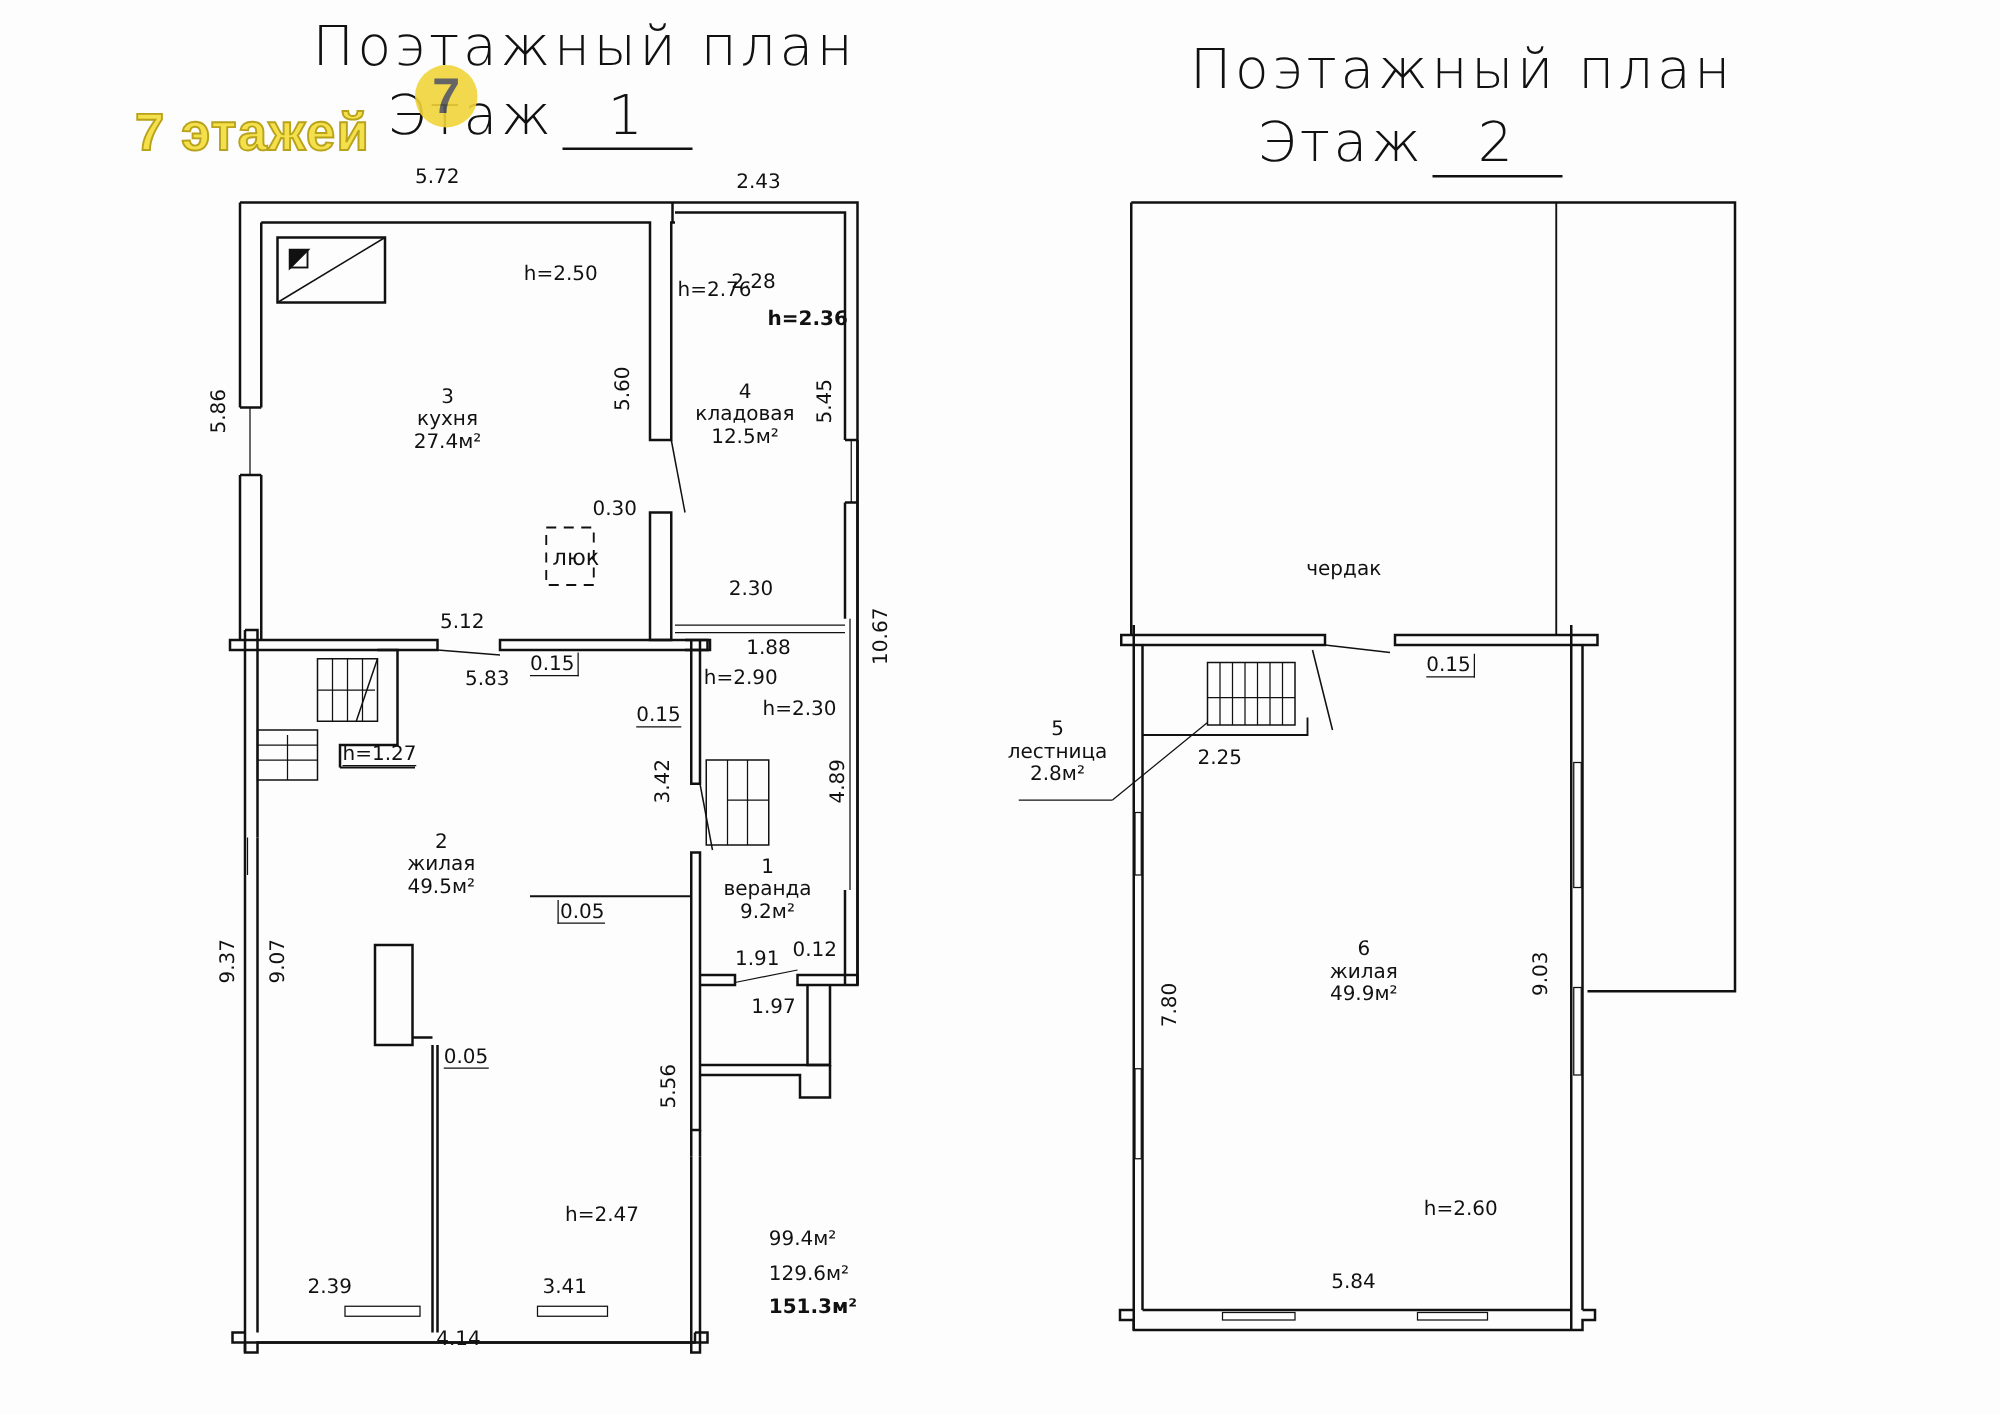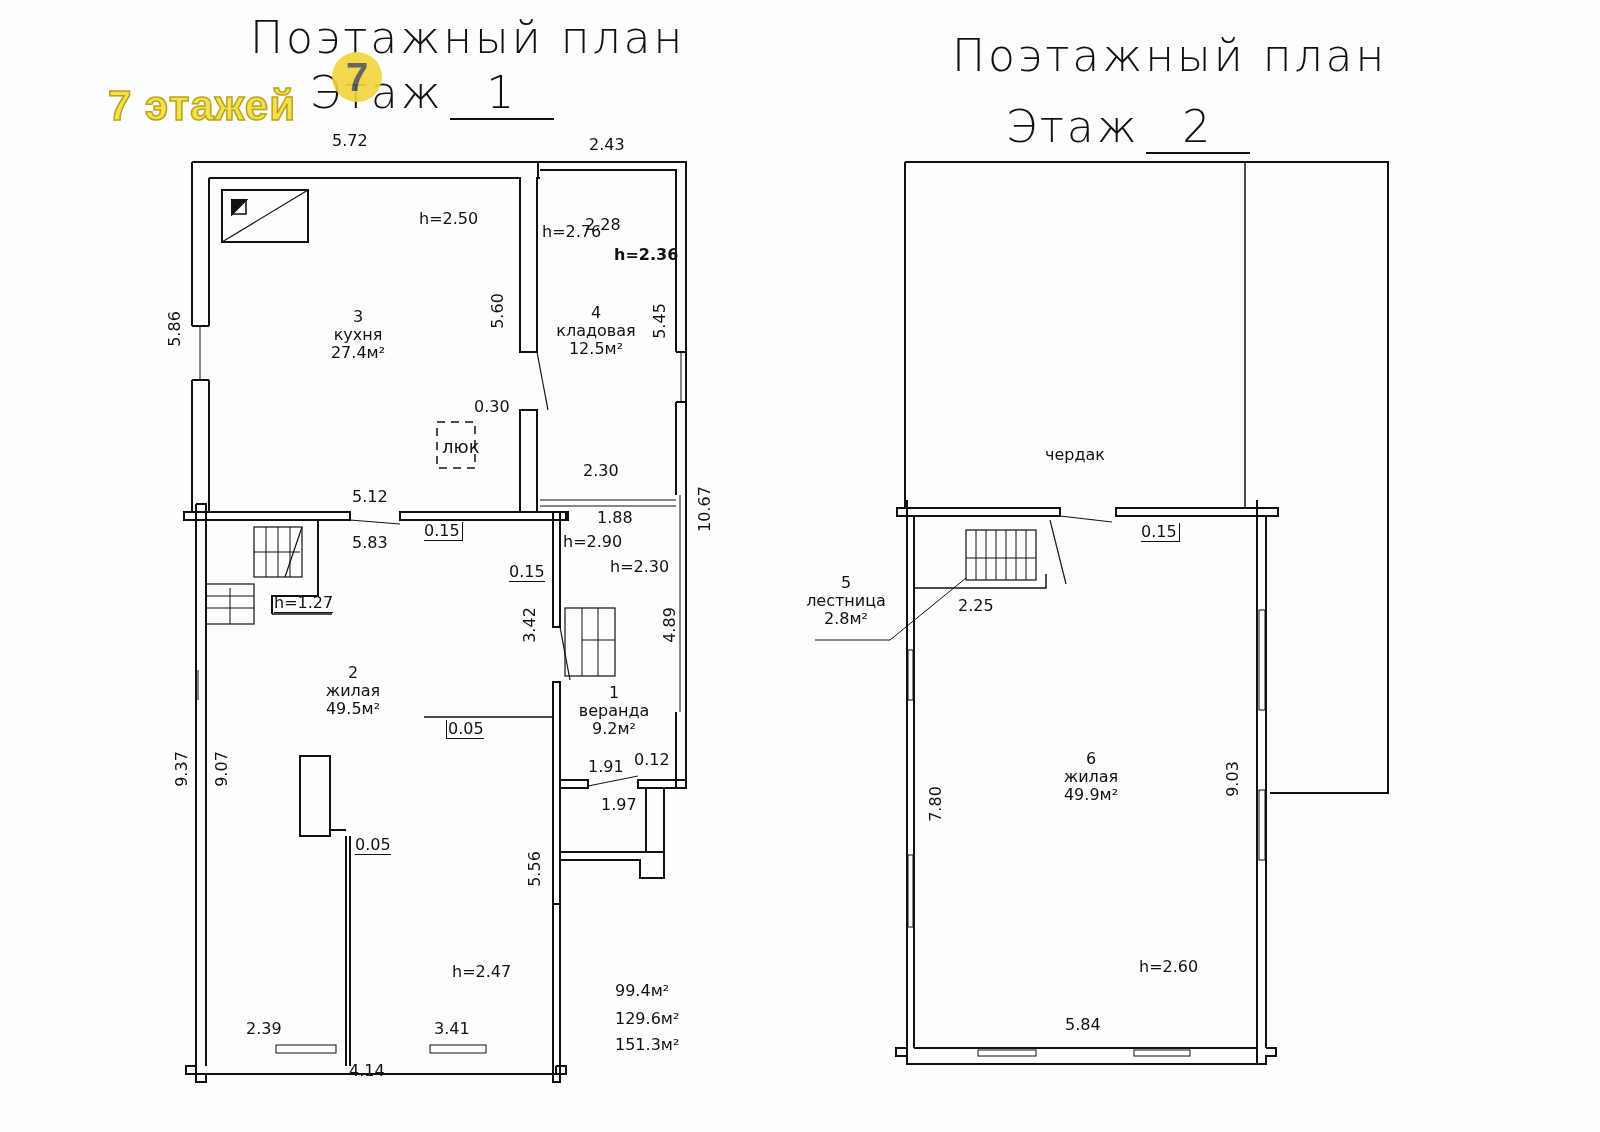--- a/index.html
+++ b/index.html
@@ -129,21 +129,21 @@
 </svg>
 
 <div style="position:absolute;left:250px;top:12px;font-family:'DejaVu Sans',sans-serif;font-size:44px;letter-spacing:3px;font-weight:300;">
   <div>Поэтажный план</div>
   <div style="margin-left:60px;margin-top:4px;">
     <span>Этаж</span><span style="display:inline-block;width:104px;text-align:center;border-bottom:2px solid #111;margin-left:6px;">1</span>
   </div>
 </div>
 <div style="position:absolute;left:952px;top:30px;font-family:'DejaVu Sans',sans-serif;font-size:44px;letter-spacing:3px;font-weight:300;">
   <div>Поэтажный план</div>
-  <div style="margin-left:54px;margin-top:20px;">
+  <div style="margin-left:54px;margin-top:8px;">
     <span>Этаж</span><span style="display:inline-block;width:104px;text-align:center;border-bottom:2px solid #111;margin-left:6px;">2</span>
   </div>
 </div>
 
 <div class="badge-circle">7</div>
 <div class="badge">7 этажей</div>
 
 <style>
   .L{position:absolute;font-family:"DejaVu Sans","Liberation Sans",sans-serif;font-size:16px;line-height:18px;white-space:nowrap;color:#111;}
   .C{text-align:center;}
@@ -172,21 +172,21 @@
   <div>кладовая</div>
   <div>12.5м²</div>
 </div>
 
 <div class="L" style="left:474px;top:398px;">0.30</div>
 <div class="L" style="left:442px;top:438px;font-size:18px;">люк</div>
 <div class="L" style="left:352px;top:472px;margin-top:16px;">5.12</div>
 <div class="L" style="left:583px;top:462px;">2.30</div>
 <div class="L V" style="left:682px;top:500px;">10.67</div>
 <div class="L" style="left:597px;top:509px;">1.88</div>
-<div class="L" style="left:352px;top:534px;">5.83</div>
+<div class="L" style="left:372px;top:534px;">5.83</div>
 <div class="L B" style="left:424px;top:522px;">0.15</div>
 <div class="L" style="left:563px;top:533px;">h=2.90</div>
 <div class="L U" style="left:509px;top:563px;">0.15</div>
 <div class="L" style="left:610px;top:558px;">h=2.30</div>
 <div class="L U" style="left:274px;top:594px;">h=1.27</div>
 <div class="L V" style="left:512px;top:616px;">3.42</div>
 <div class="L V" style="left:652px;top:616px;">4.89</div>
 
 <div class="L C" style="left:318px;top:664px;width:70px;">
   <div>2</div>
@@ -202,21 +202,21 @@
 <div class="L V" style="left:164px;top:760px;">9.37</div>
 <div class="L V" style="left:204px;top:760px;">9.07</div>
 <div class="L" style="left:588px;top:758px;">1.91</div>
 <div class="L" style="left:634px;top:751px;">0.12</div>
 <div class="L" style="left:601px;top:796px;">1.97</div>
 <div class="L U" style="left:355px;top:836px;">0.05</div>
 <div class="L V" style="left:517px;top:860px;">5.56</div>
 <div class="L" style="left:452px;top:963px;text-align:right;">h=2.47</div>
 <div class="L" style="left:615px;top:982px;">99.4м²</div>
 <div class="L" style="left:615px;top:1010px;">129.6м²</div>
-<div class="L" style="left:615px;top:1036px;">151.3м²</div>
+<div class="L" style="left:615px;top:1036px;font-weight:bold;">151.3м²</div>
 <div class="L" style="left:246px;top:1020px;">2.39</div>
 <div class="L" style="left:434px;top:1020px;">3.41</div>
 <div class="L" style="left:349px;top:1062px;">4.14</div>
 
 <div class="L" style="left:1045px;top:446px;">чердак</div>
 <div class="L B" style="left:1141px;top:523px;">0.15</div>
 <div class="L C" style="left:798px;top:574px;width:96px;">
   <div>5</div>
   <div>лестница</div>
   <div>2.8м²</div>

